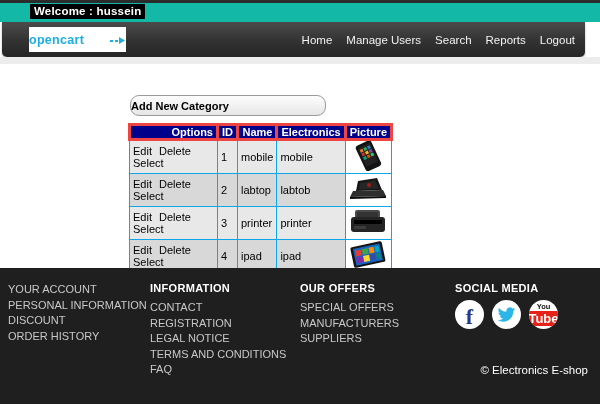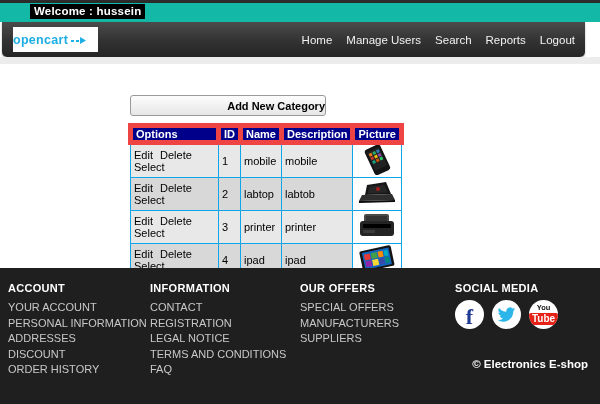--- a/index.html
+++ b/index.html
@@ -15,43 +15,43 @@
     font-size:11.5px; font-weight:bold; padding:1px 4px 2px 4px; letter-spacing:.2px;
   }
   
   .navbar {
     position:absolute; left:2px; top:22px; width:583px; height:35px;
     background:linear-gradient(#4b4b4b,#323232 55%,#252525);
     border-radius:0 0 5px 5px; display:flex; align-items:center;
     box-shadow:0 1px 2px rgba(0,0,0,.35);
   }
   .logo-box {
-    margin-left:11px; width:85px; height:25px; background:#fff;
-    display:flex; align-items:center; justify-content:flex-start; gap:3px;
+    margin-left:27px; width:97px; height:25px; background:#fff;
+    display:flex; align-items:center; justify-content:space-between; gap:3px;
   }
   .logo-text { color:#1daee3; font-size:12.5px; font-weight:bold; letter-spacing:.3px; }
   .logo-arrow { display:block; }
   .nav-menu { margin-left:auto; display:flex; align-items:center; gap:14px; padding-right:10px; }
   .nav-item { color:#f2f2f2; font-size:11.5px; cursor:pointer; white-space:nowrap; }
   .under-nav-strip { position:absolute; left:0; top:57px; width:600px; height:7px; background:#ececec; }
   
   .content { position:absolute; left:0; top:64px; width:600px; height:204px; background:#fff; }
   .btn-add {
     position:absolute; left:130px; top:31px; width:196px; height:21px;
-    background:linear-gradient(#fdfdfd,#e6e6e6); border:1px solid #9a9a9a; border-radius:3px;
+    background:linear-gradient(#fdfdfd,#e6e6e6); border:1px solid #9a9a9a; border-radius:9px;
     font-family:"Liberation Sans", sans-serif; font-size:11px; font-weight:bold; color:#000;
-    text-align:right; cursor:pointer;
+    text-align:left; cursor:pointer;
   }
   table.cat-table {
     position:absolute; left:128px; top:59px; border-collapse:collapse;
     font-size:11px; color:#000;
   }
   .cat-table th {
-    background:#00008b; color:#fff; font-weight:bold; text-align:left;
-    border:5px solid #ef4444; height:13px; padding:0 3px; font-size:11px;
+    background:#00008b; color:#fff; font-weight:bold; text-align:right;
+    border:3px solid #ef4444; height:13px; padding:0 3px; font-size:11px;
   }
   .cat-table td { border:1px solid #0ea5e9; padding:0 3px; height:31px; vertical-align:middle; }
   .row-odd td { background:#e8e8e8; }
   .row-even td { background:#d8d8d8; }
   .cat-table td.pic-cell { background:#fff; padding:0; text-align:center; width:42px; }
   .col-options { width:88px; }
   .col-id { width:16px; }
   .col-name { width:35px; }
   .col-desc { width:62px; }
   .opt-link { display:inline-block; margin-right:4px; cursor:pointer; }
@@ -69,22 +69,22 @@
   .f-links { list-style:none; }
   .f-links li { color:#c8c8c8; font-size:11px; line-height:15.5px; cursor:pointer; white-space:nowrap; }
   .social-row { display:flex; gap:8px; margin-top:4px; }
   .soc-circle {
     width:29px; height:29px; border-radius:50%; background:#fff;
     display:flex; align-items:center; justify-content:center; cursor:pointer; overflow:hidden;
   }
   .fb-glyph { color:#1f3a93; font-family:"Liberation Serif", serif; font-weight:bold; font-size:22px; line-height:1; margin-top:4px; }
   .yt-inner { display:flex; flex-direction:column; align-items:center; line-height:1; }
   .yt-you { color:#111; font-size:7.5px; font-weight:bold; }
-  .yt-tube { color:#fff; background:#e62117; font-size:10px; font-weight:bold; padding:1px 3px; border-radius:2px; margin-top:1px; }
-  .copyright { position:absolute; right:12px; top:90px; color:#fff; font-size:11.5px; font-weight:bold; }
+  .yt-tube { color:#fff; background:#e62117; font-size:13px; font-weight:bold; padding:1px 3px; border-radius:2px; margin-top:1px; }
+  .copyright { position:absolute; right:12px; top:96px; color:#fff; font-size:11.5px; font-weight:normal; }
 </style>
 </head>
 <body>
 
 <div class="top-strip"></div>
 
 <div class="welcome-bar">
   <span class="welcome-text">Welcome : hussein</span>
 </div>
 
@@ -109,21 +109,21 @@
 
 <div class="content">
   <button class="btn-add">Add New Category</button>
 
   <table class="cat-table">
     <thead>
       <tr>
         <th class="col-options">Options</th>
         <th class="col-id">ID</th>
         <th class="col-name">Name</th>
-        <th class="col-desc">Description</th>
+        <th class="col-desc">Electronics</th>
         <th>Picture</th>
       </tr>
     </thead>
     <tbody>
       <tr class="row-odd">
         <td>
           <span class="opt-link">Edit</span>
           <span class="opt-link">Delete</span>
           <span class="opt-link">Select</span>
         </td>
@@ -211,25 +211,23 @@
             </g>
           </svg>
         </td>
       </tr>
     </tbody>
   </table>
 </div>
 
 <div class="footer">
   <div class="f-col f-col-1">
-    <div class="f-head">ACCOUNT</div>
     <ul class="f-links">
       <li>YOUR ACCOUNT</li>
       <li>PERSONAL INFORMATION</li>
-      <li>ADDRESSES</li>
       <li>DISCOUNT</li>
       <li>ORDER HISTORY</li>
     </ul>
   </div>
   <div class="f-col f-col-2">
     <div class="f-head">INFORMATION</div>
     <ul class="f-links">
       <li>CONTACT</li>
       <li>REGISTRATION</li>
       <li>LEGAL NOTICE</li>

